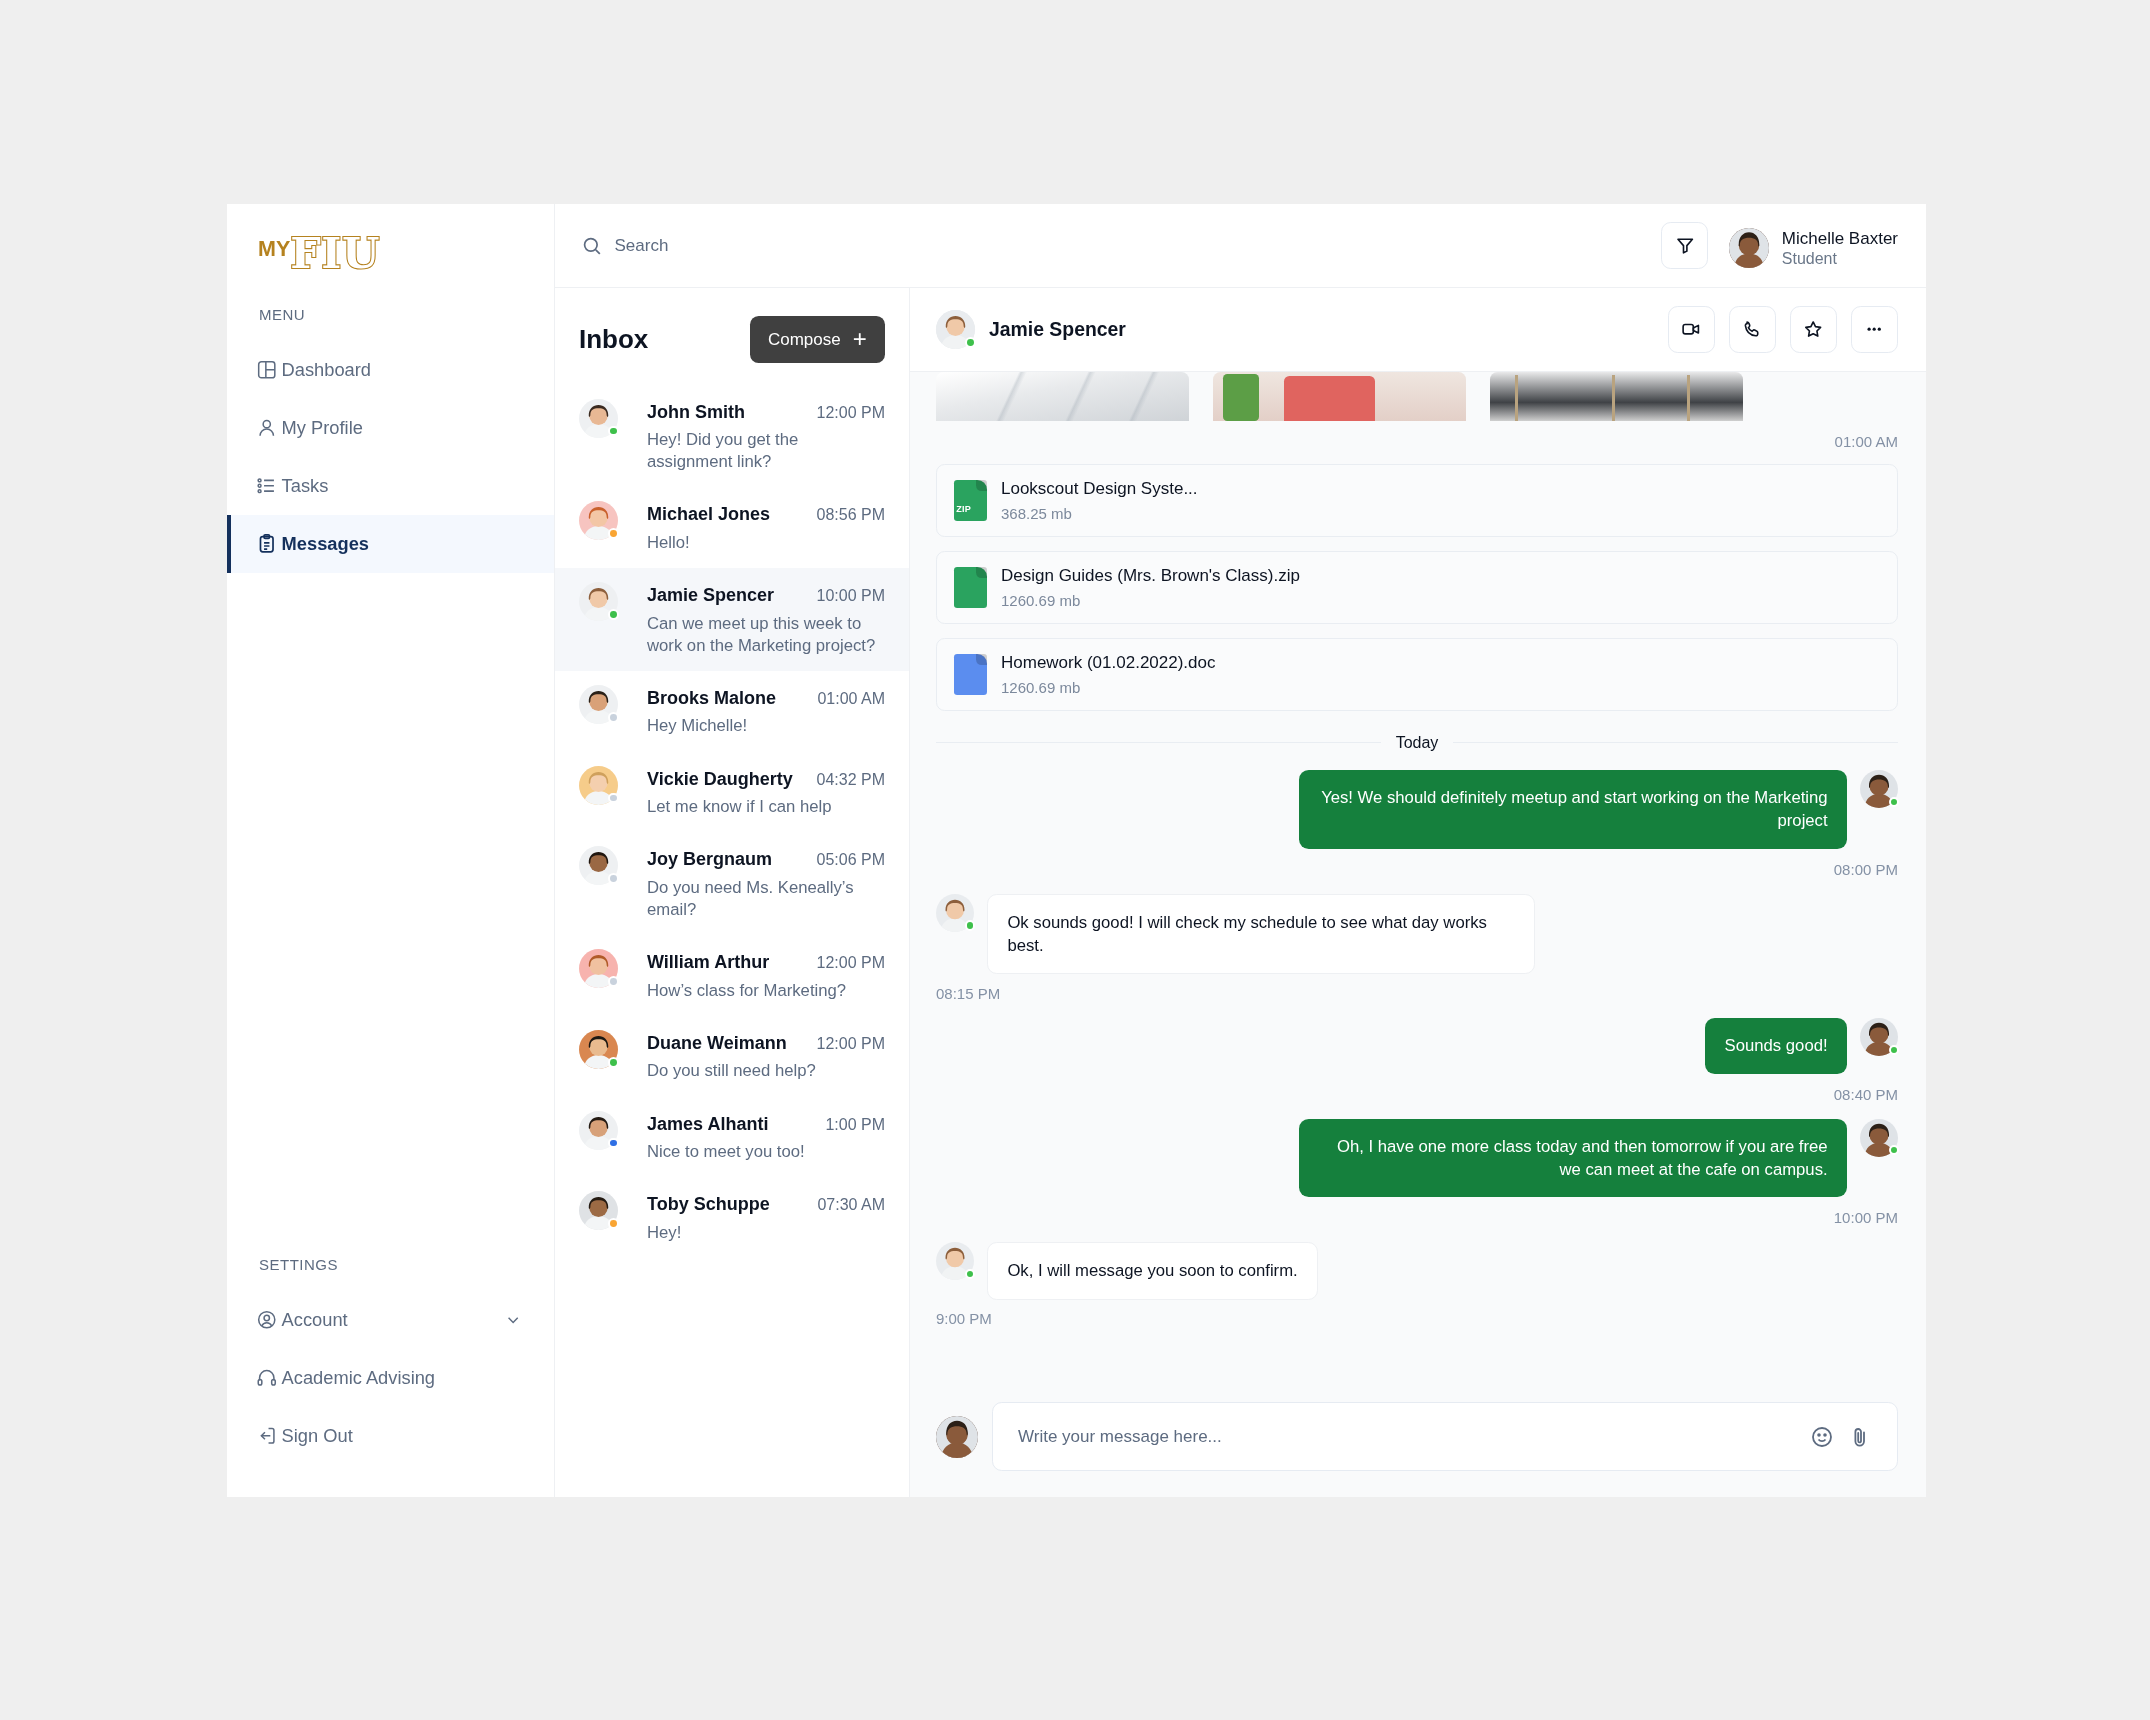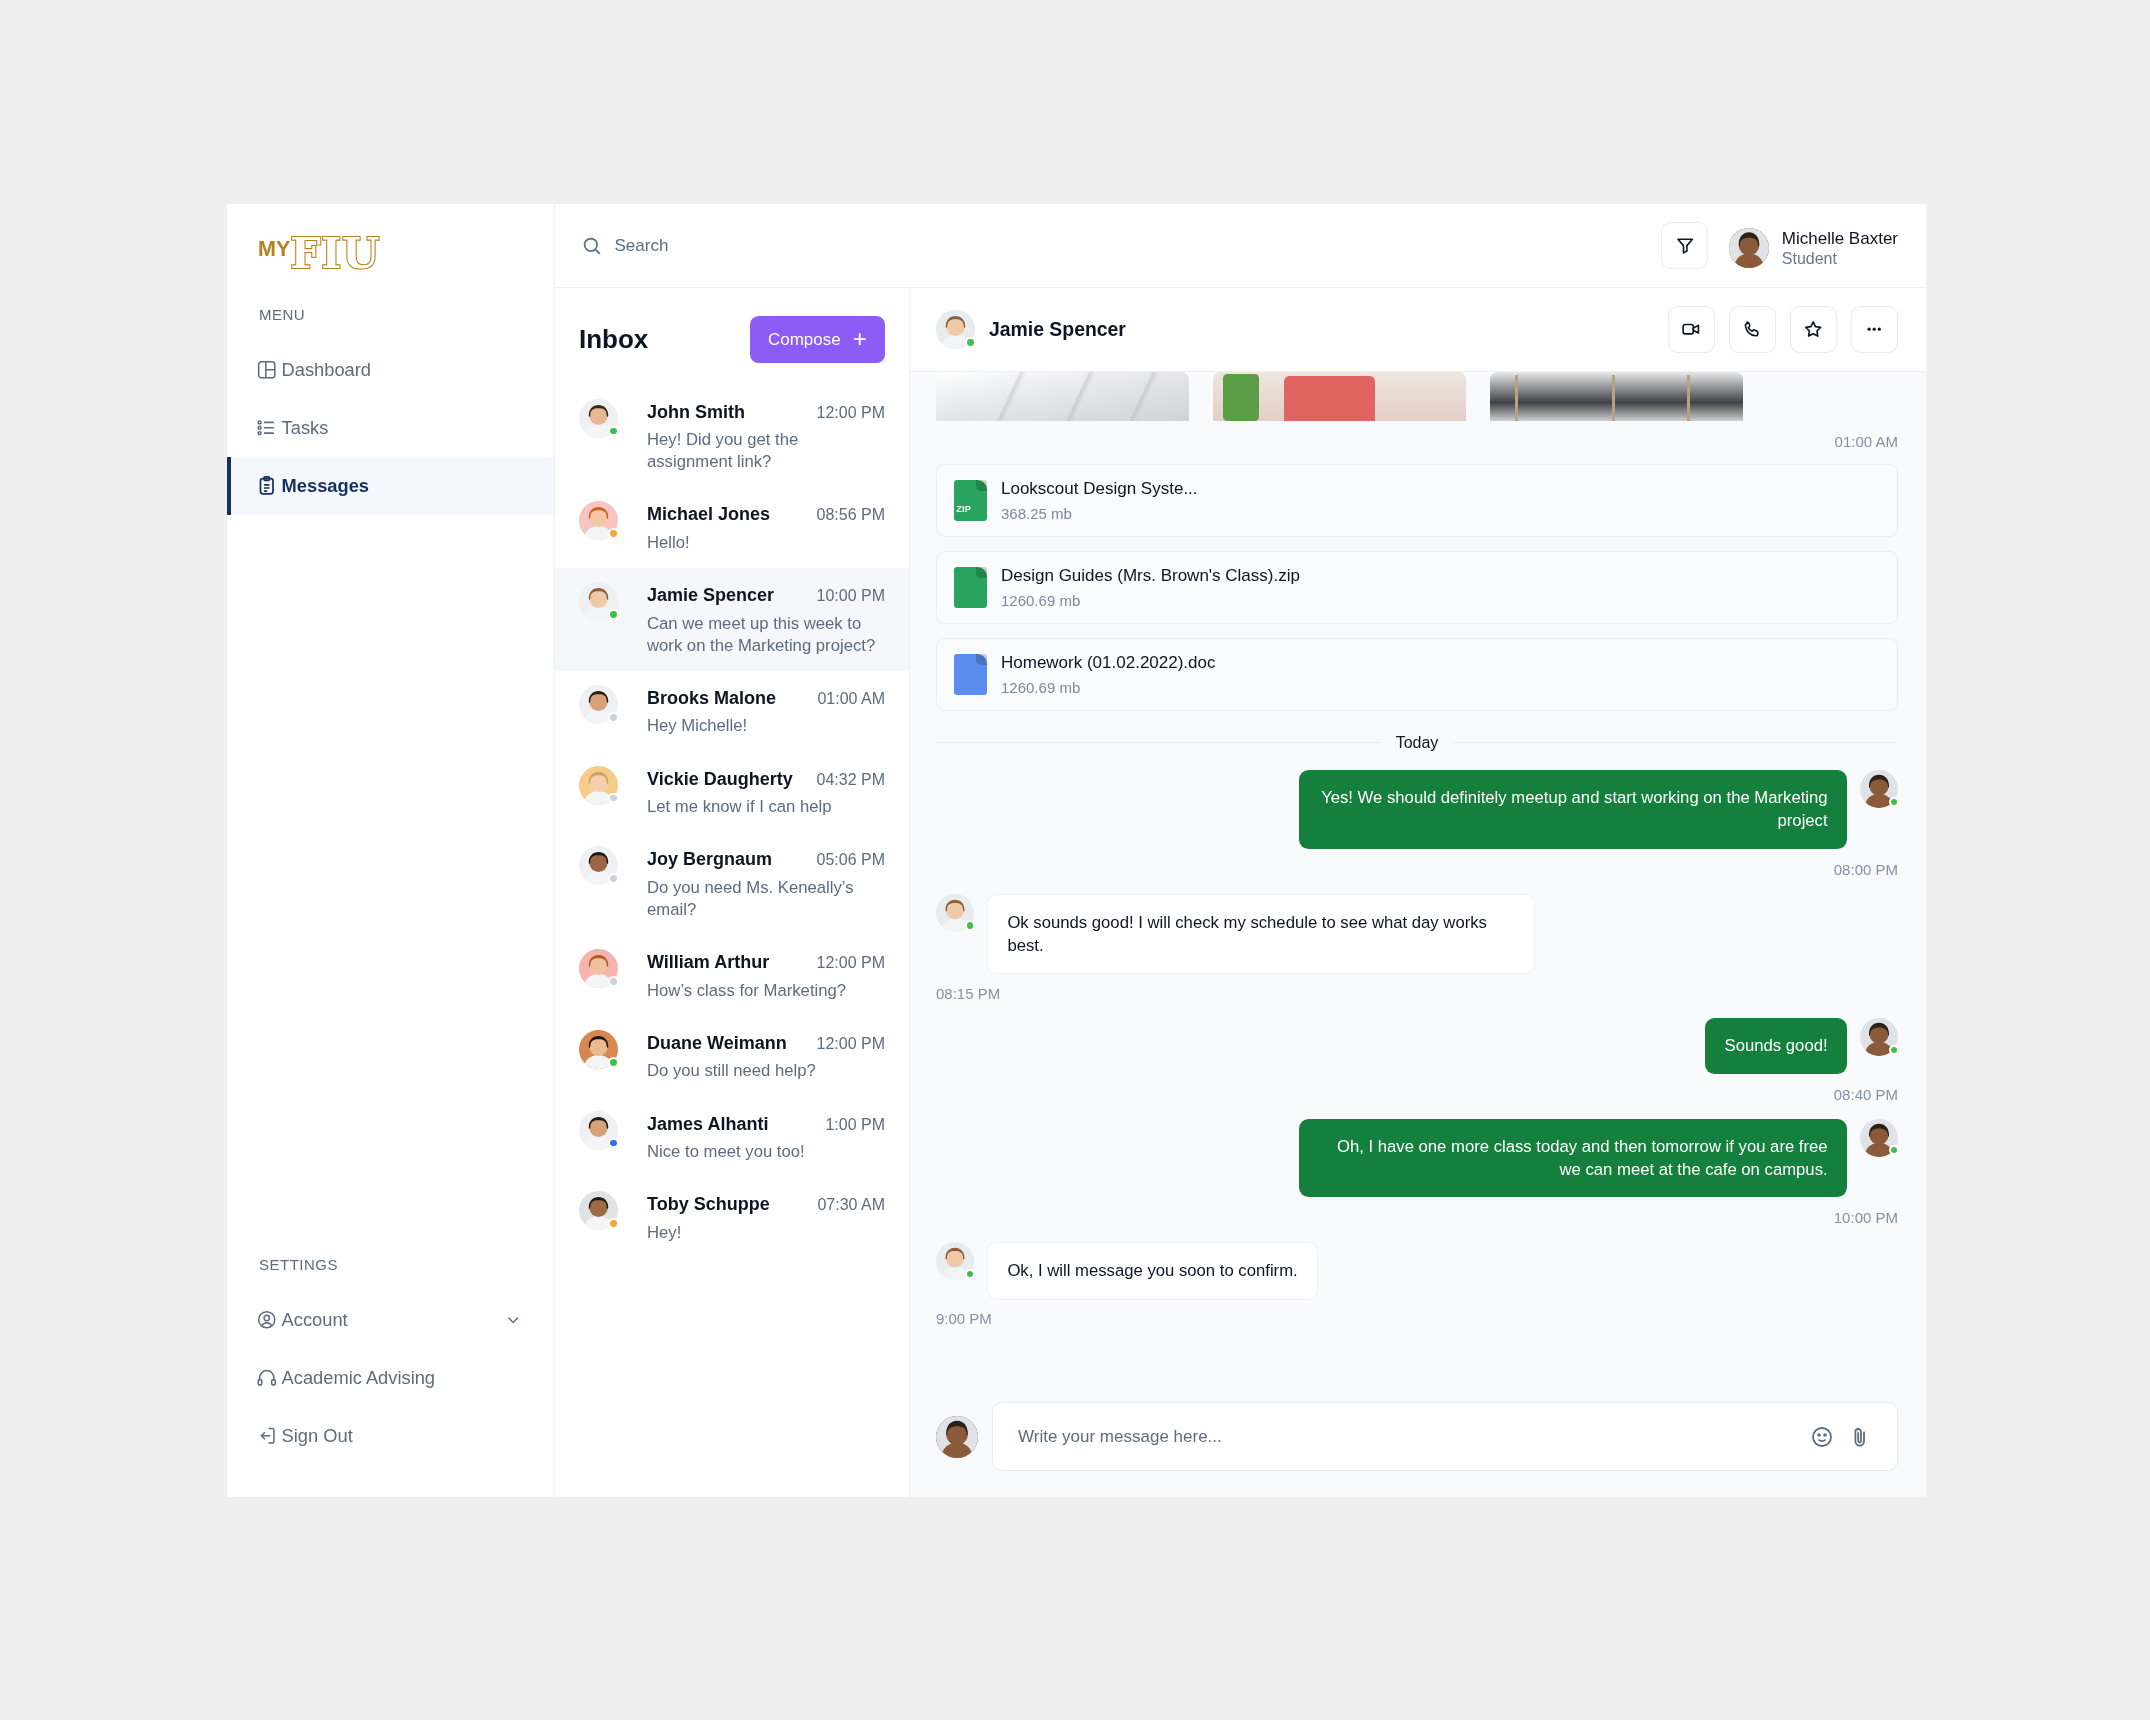--- a/index.html
+++ b/index.html
@@ -103,21 +103,21 @@
   .inbox {
     width: 355px; border-right: 1.1px solid #eef0f3;
     display: flex; flex-direction: column; flex: none; background: #fff;
   }
   .inbox-head {
     display: flex; align-items: center; justify-content: space-between;
     padding: 28px 24px 21.5px 24px;
   }
   .inbox-title { font-size: 26px; font-weight: 700; color: #0d1422; }
   .compose-btn {
-    background: #8b5cf6; color: #fff; border: none; border-radius: 8.6px;
+    background: #404040; color: #fff; border: none; border-radius: 8.6px;
     font-size: 17px; font-family: inherit;
     padding: 0 18.3px; height: 47px; display: flex; align-items: center; gap: 12px; cursor: pointer;
   }
   .compose-plus { font-size: 24px; line-height: 0.7; font-weight: 300; }
 
   .conv-list { flex: 1; overflow: hidden; }
   .conv {
     display: flex; gap: 29px; padding: 14px 24px 14px 24px; cursor: pointer;
     align-items: flex-start;
   }
@@ -233,20 +233,29 @@
       <div class="nav-item">
         <span class="ic">
           <svg width="21.5" height="21.5" viewBox="0 0 24 24" fill="none" stroke="#5d6b80" stroke-width="1.7">
             <rect x="3" y="3" width="18" height="18" rx="3"></rect>
               <path d="M11 3v18M11 12h10"></path>
           </svg>
         </span>
         <span>Dashboard</span>
       </div>
 
+      <div class="nav-item">
+        <span class="ic">
+          <svg width="21.5" height="21.5" viewBox="0 0 24 24" fill="none" stroke="#5d6b80" stroke-width="1.7">
+            <circle cx="12" cy="8" r="4"></circle>
+              <path d="M4.5 21a7.5 7.5 0 0 1 15 0"></path>
+          </svg>
+        </span>
+        <span>My Profile</span>
+      </div>
 
       <div class="nav-item">
         <span class="ic">
           <svg width="21.5" height="21.5" viewBox="0 0 24 24" fill="none" stroke="#5d6b80" stroke-width="1.7">
             <circle cx="4" cy="6" r="1.6"></circle>
               <circle cx="4" cy="12" r="1.6"></circle>
               <circle cx="4" cy="18" r="1.6"></circle>
             <path d="M9 6h11M9 12h11M9 18h11"></path>
           </svg>
         </span>

